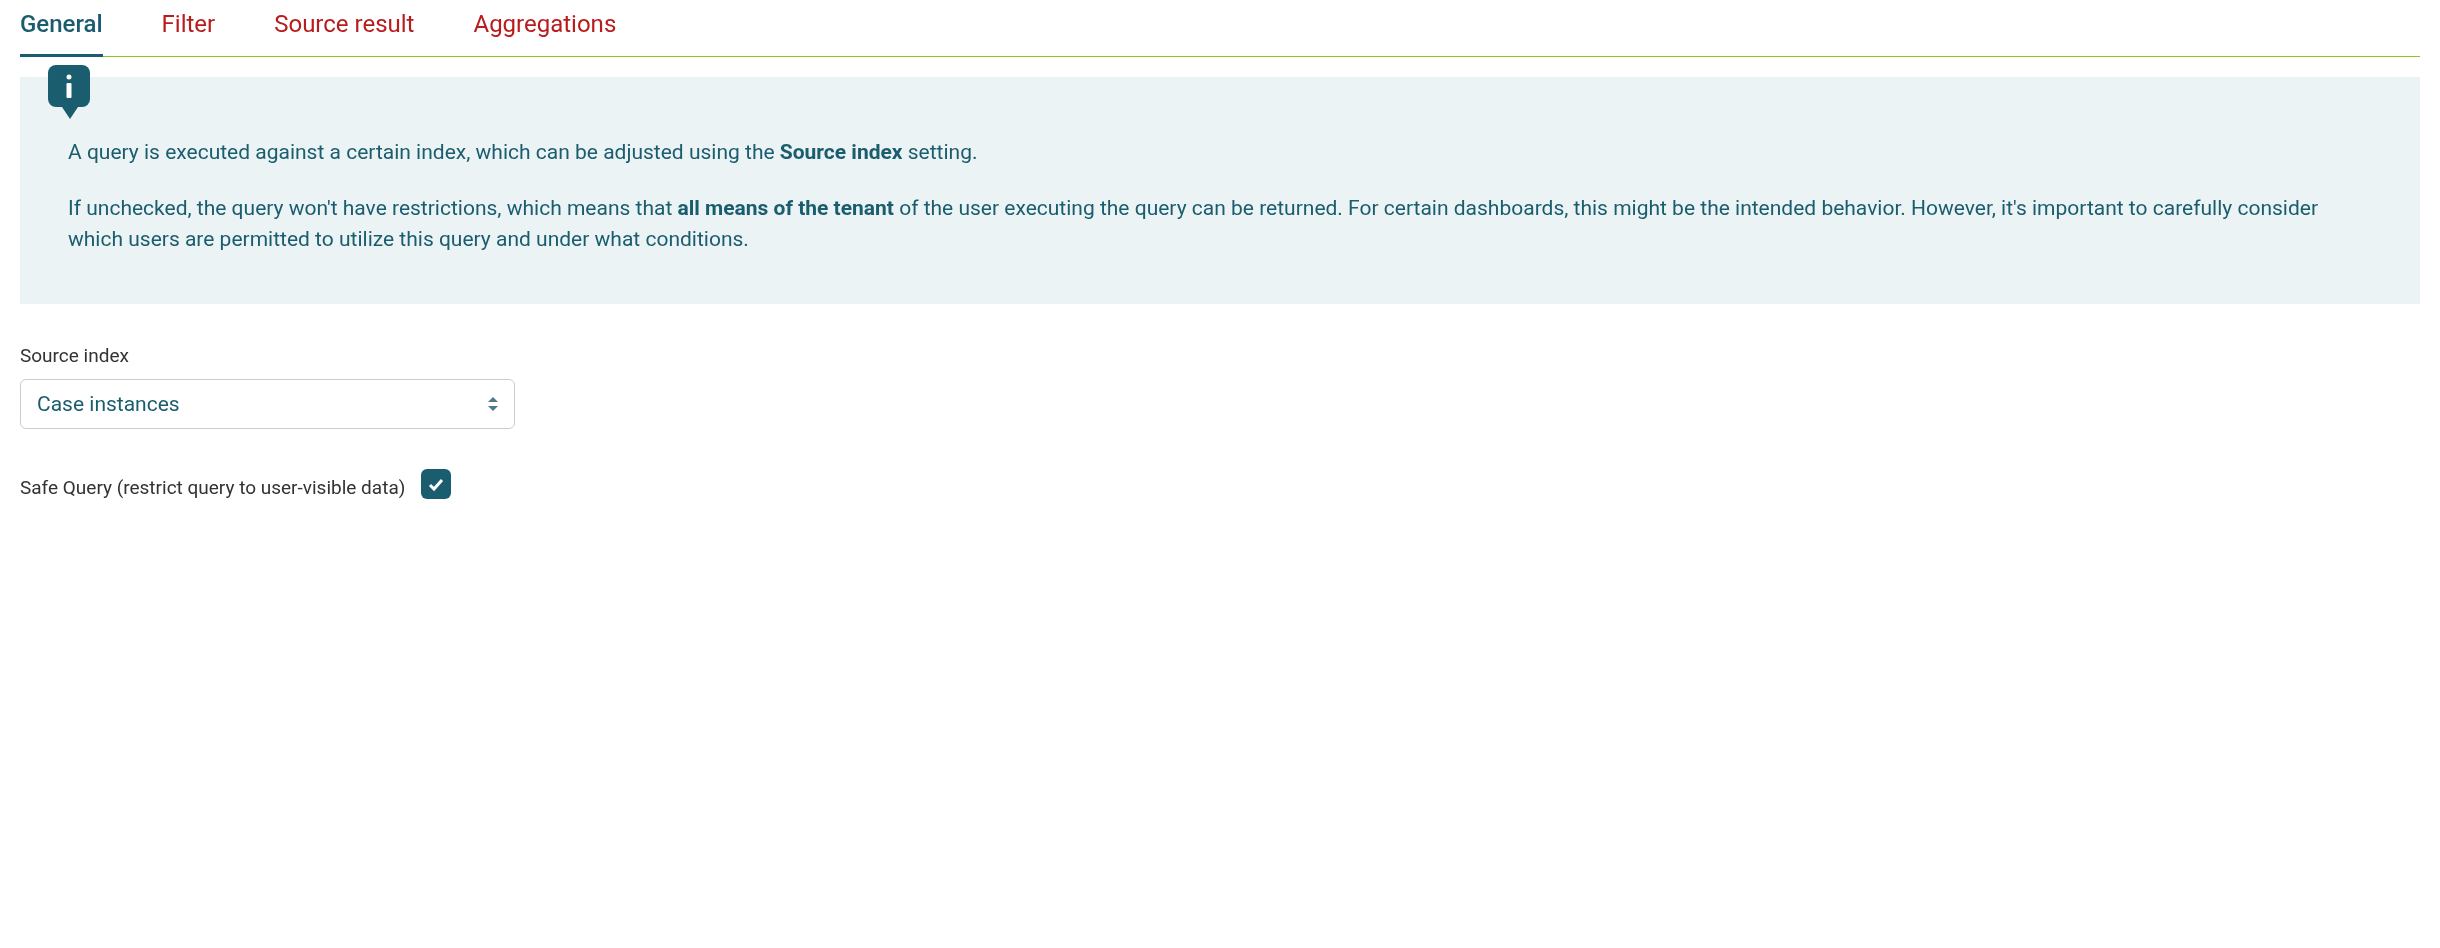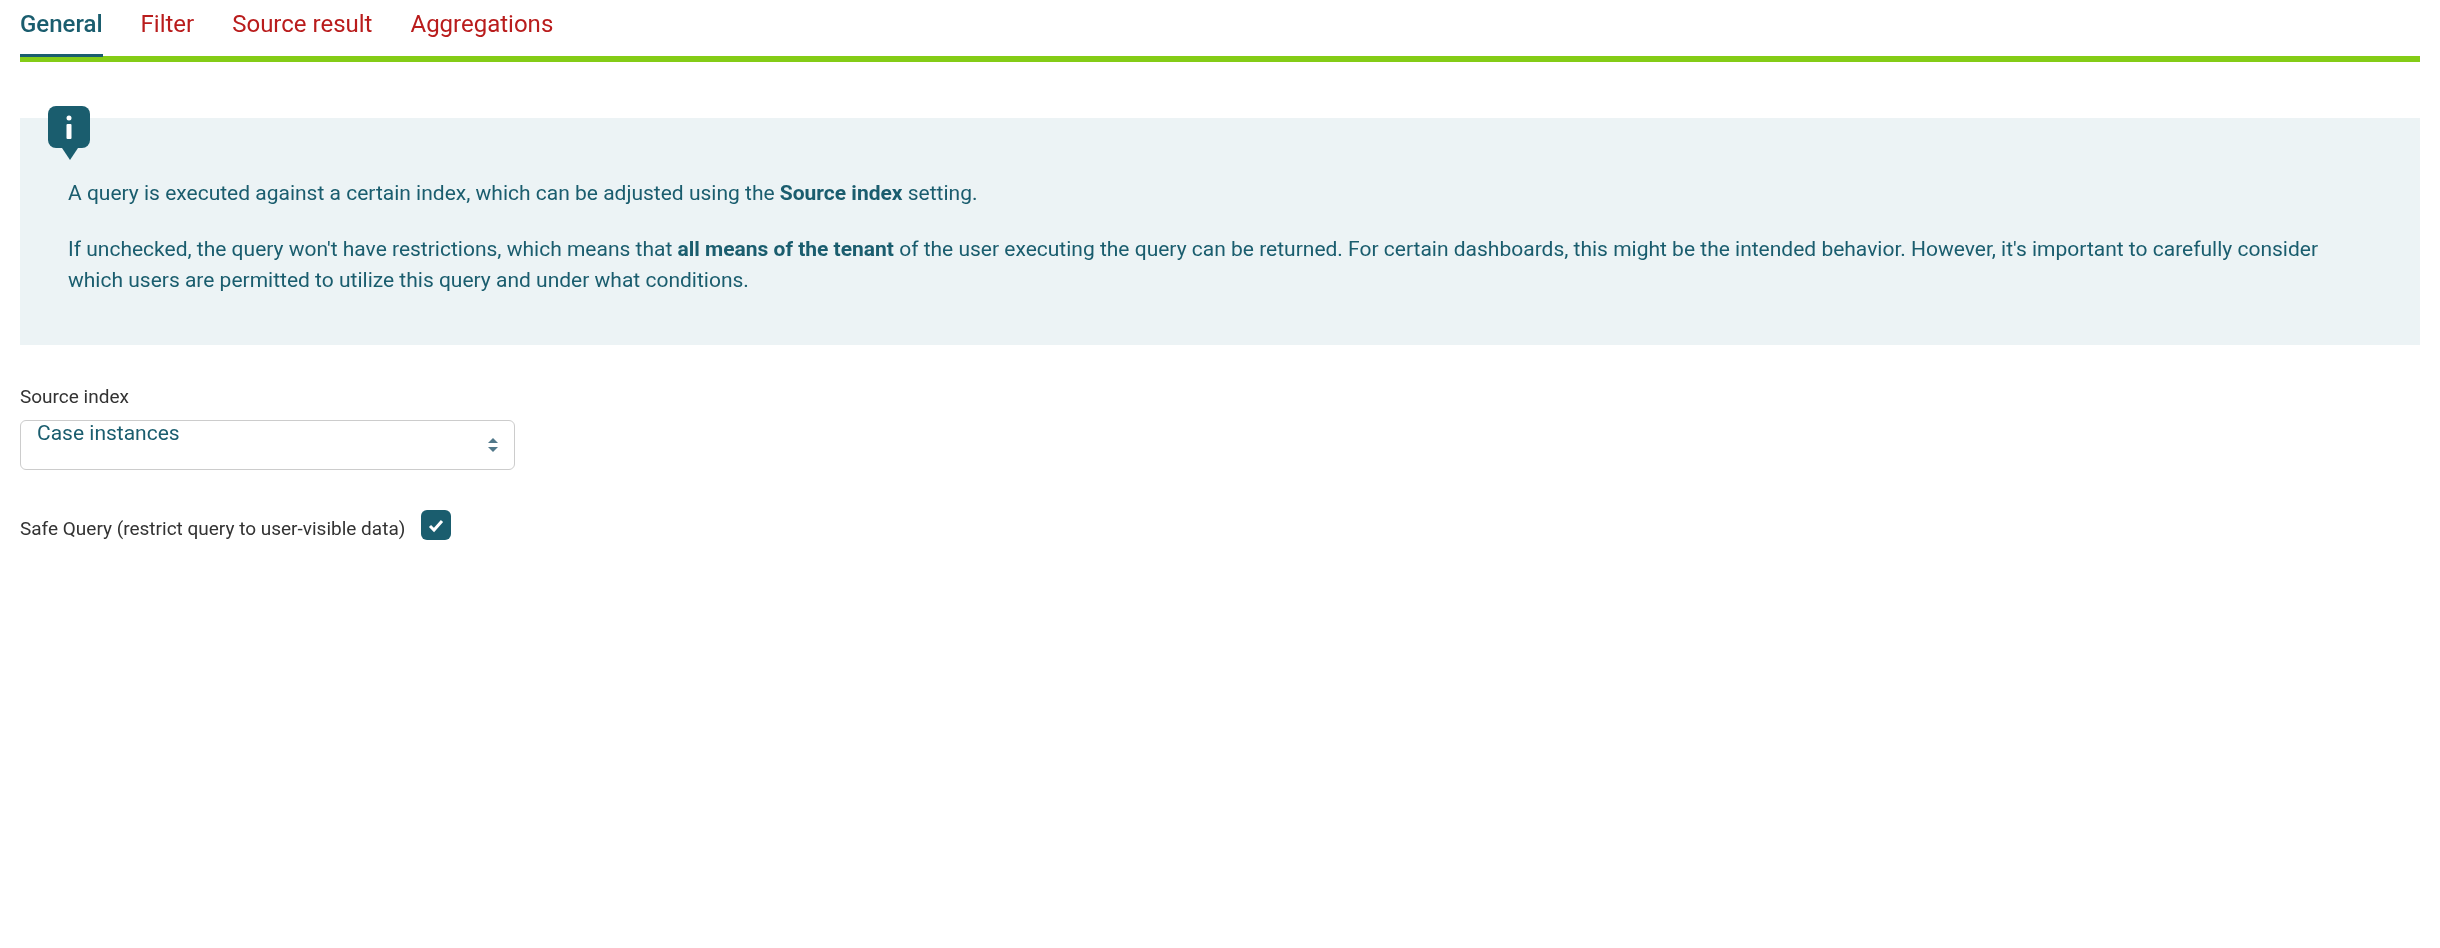--- a/index.html
+++ b/index.html
@@ -8,22 +8,22 @@
       padding: 0;
     }
     body {
       font-family: -apple-system, BlinkMacSystemFont, "Segoe UI", Roboto, "Helvetica Neue", Arial, sans-serif;
       background: #ffffff;
       color: #333;
       padding: 0 20px;
     }
     .tabs {
       display: flex;
-      border-bottom: 6px solid #84cc16;
-      gap: 38px;
+      border-bottom: 1px solid #84cc16;
+      gap: 59px;
       padding: 0;
     }
     .tab {
       padding: 10px 0 18px 0;
       font-size: 24px;
       color: #b91c1c;
       cursor: pointer;
       position: relative;
       font-weight: 400;
     }
@@ -35,21 +35,21 @@
       content: "";
       position: absolute;
       left: 0;
       right: 0;
       bottom: -1px;
       height: 3px;
       background: #1a5d6e;
     }
     .info-box {
       background: #ecf3f5;
-      margin-top: 56px;
+      margin-top: 20px;
       padding: 60px 48px 48px 48px;
       position: relative;
     }
     .info-icon-badge {
       position: absolute;
       top: -12px;
       left: 28px;
       width: 42px;
       height: 42px;
       background: #1a5d6e;
@@ -102,20 +102,21 @@
       width: 100%;
       height: 50px;
       border: 1px solid #ccc;
       border-radius: 6px;
       background: #fff;
       font-size: 21px;
       color: #1a5d6e;
       padding: 0 40px 0 16px;
       cursor: pointer;
       display: flex;
+      align-items: center;
     }
     .select-arrows {
       position: absolute;
       right: 16px;
       top: 50%;
       transform: translateY(-50%);
       pointer-events: none;
       display: flex;
       flex-direction: column;
       gap: 2px;

